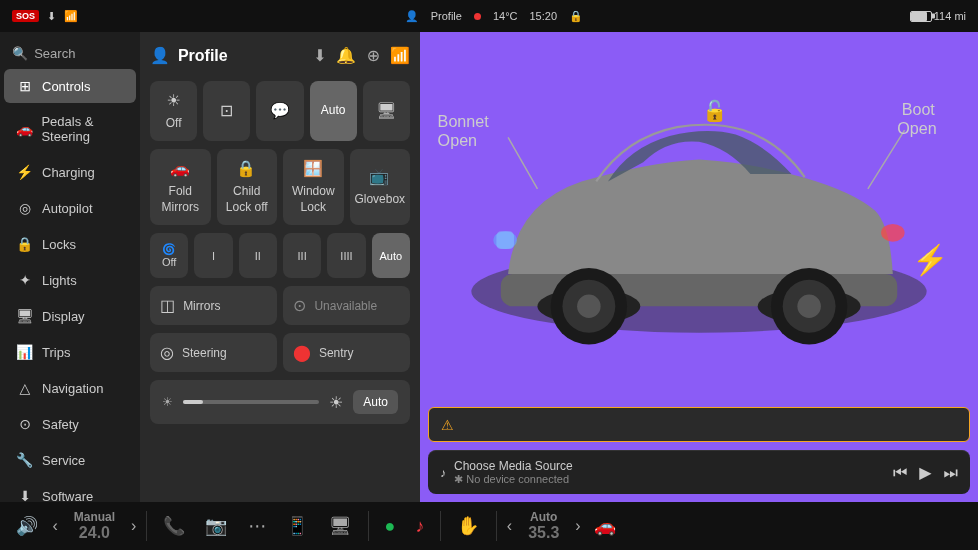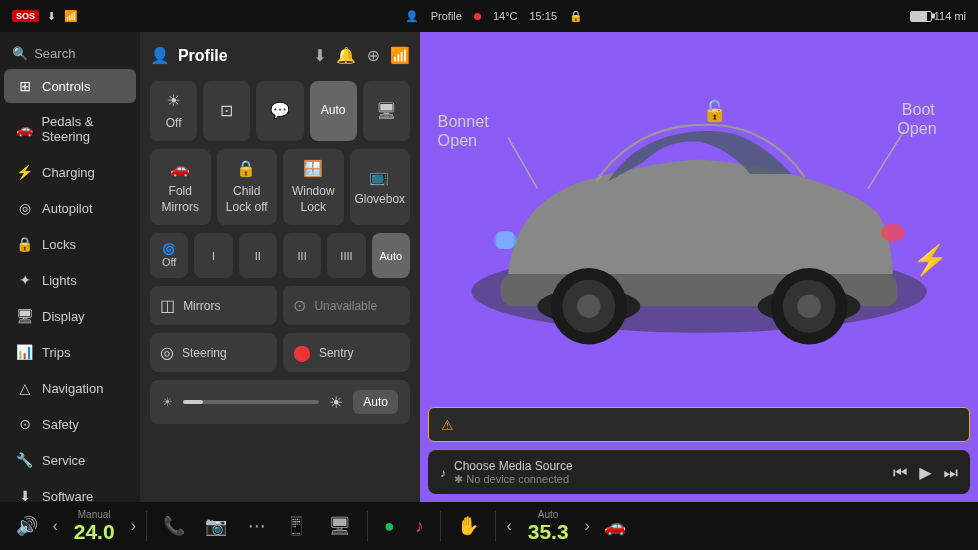--- a/index.html
+++ b/index.html
@@ -291,22 +291,22 @@
       gap: 2px;
     }
     .taskbar-item .tb-icon { font-size: 18px; }
     .taskbar-num {
       display: flex;
       flex-direction: column;
       align-items: center;
       padding: 4px 10px;
       gap: 0;
     }
-    .taskbar-num .label { font-size: 10px; color: #888; }
-    .taskbar-num .value { font-size: 21px; font-weight: bold; color: #bef264; }
+    .taskbar-num .label { font-size: 12px; color: #888; font-weight: bold; }
+    .taskbar-num .value { font-size: 16px; font-weight: bold; color: #737373; }
     .taskbar-arrows { display: flex; align-items: center; gap: 4px; }
     .arrow-btn { font-size: 16px; color: #aaa; cursor: pointer; padding: 2px; }
     .tb-divider { width: 1px; height: 30px; background: #333; margin: 0 4px; }
     .spotify-icon { color: #1db954; font-size: 20px; }
     .music-icon { color: #fc3c44; font-size: 20px; }
     .hand-icon { color: #e74; }
   </style>
 </head>
 <body>
 
@@ -314,21 +314,21 @@
   <div class="status-left">
     <span class="sos-badge">SOS</span>
     <span>⬇</span>
     <span>📶</span>
   </div>
   <div class="status-center">
     <span>👤</span>
     <span>Profile</span>
     <span class="dot-red"></span>
     <span>14°C</span>
-    <span>15:15</span>
+    <span>15:20</span>
     <span>🔒</span>
   </div>
   <div class="status-right">
     <div class="battery-bar">
       <div class="batt-rect">
           <div class="batt-fill"></div>
         </div>
       <span>114 mi</span>
     </div>
   </div>

